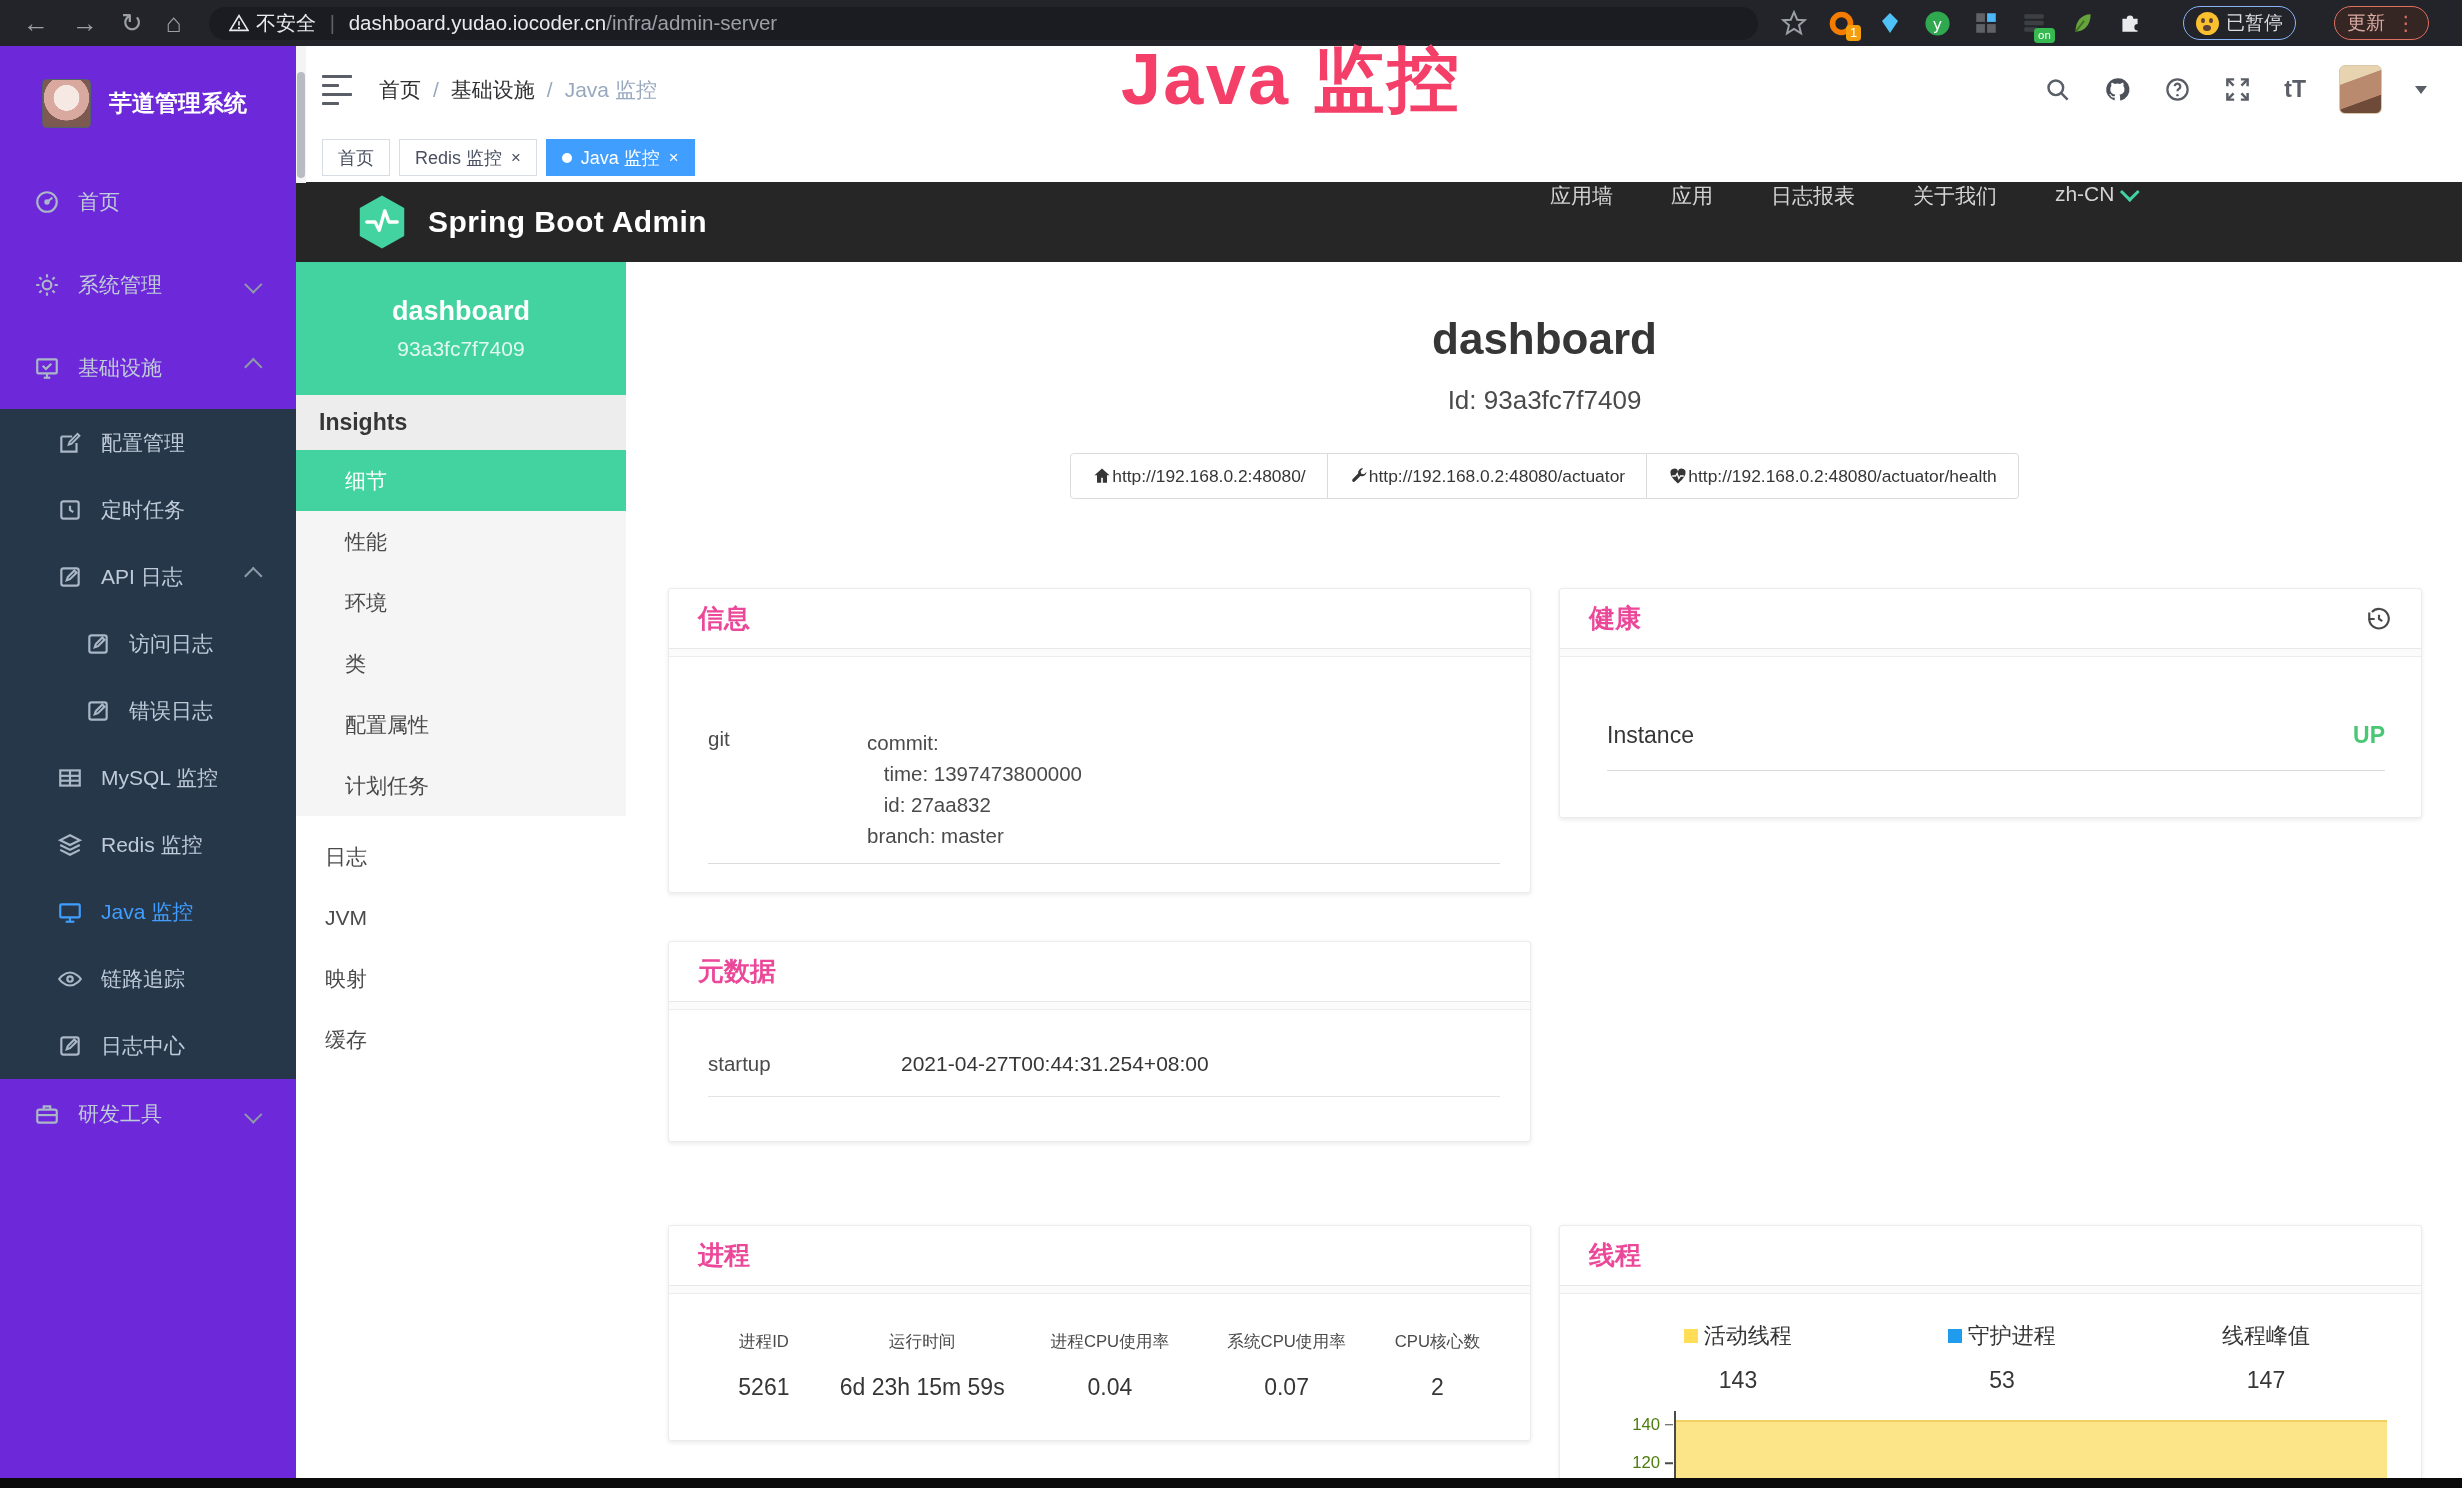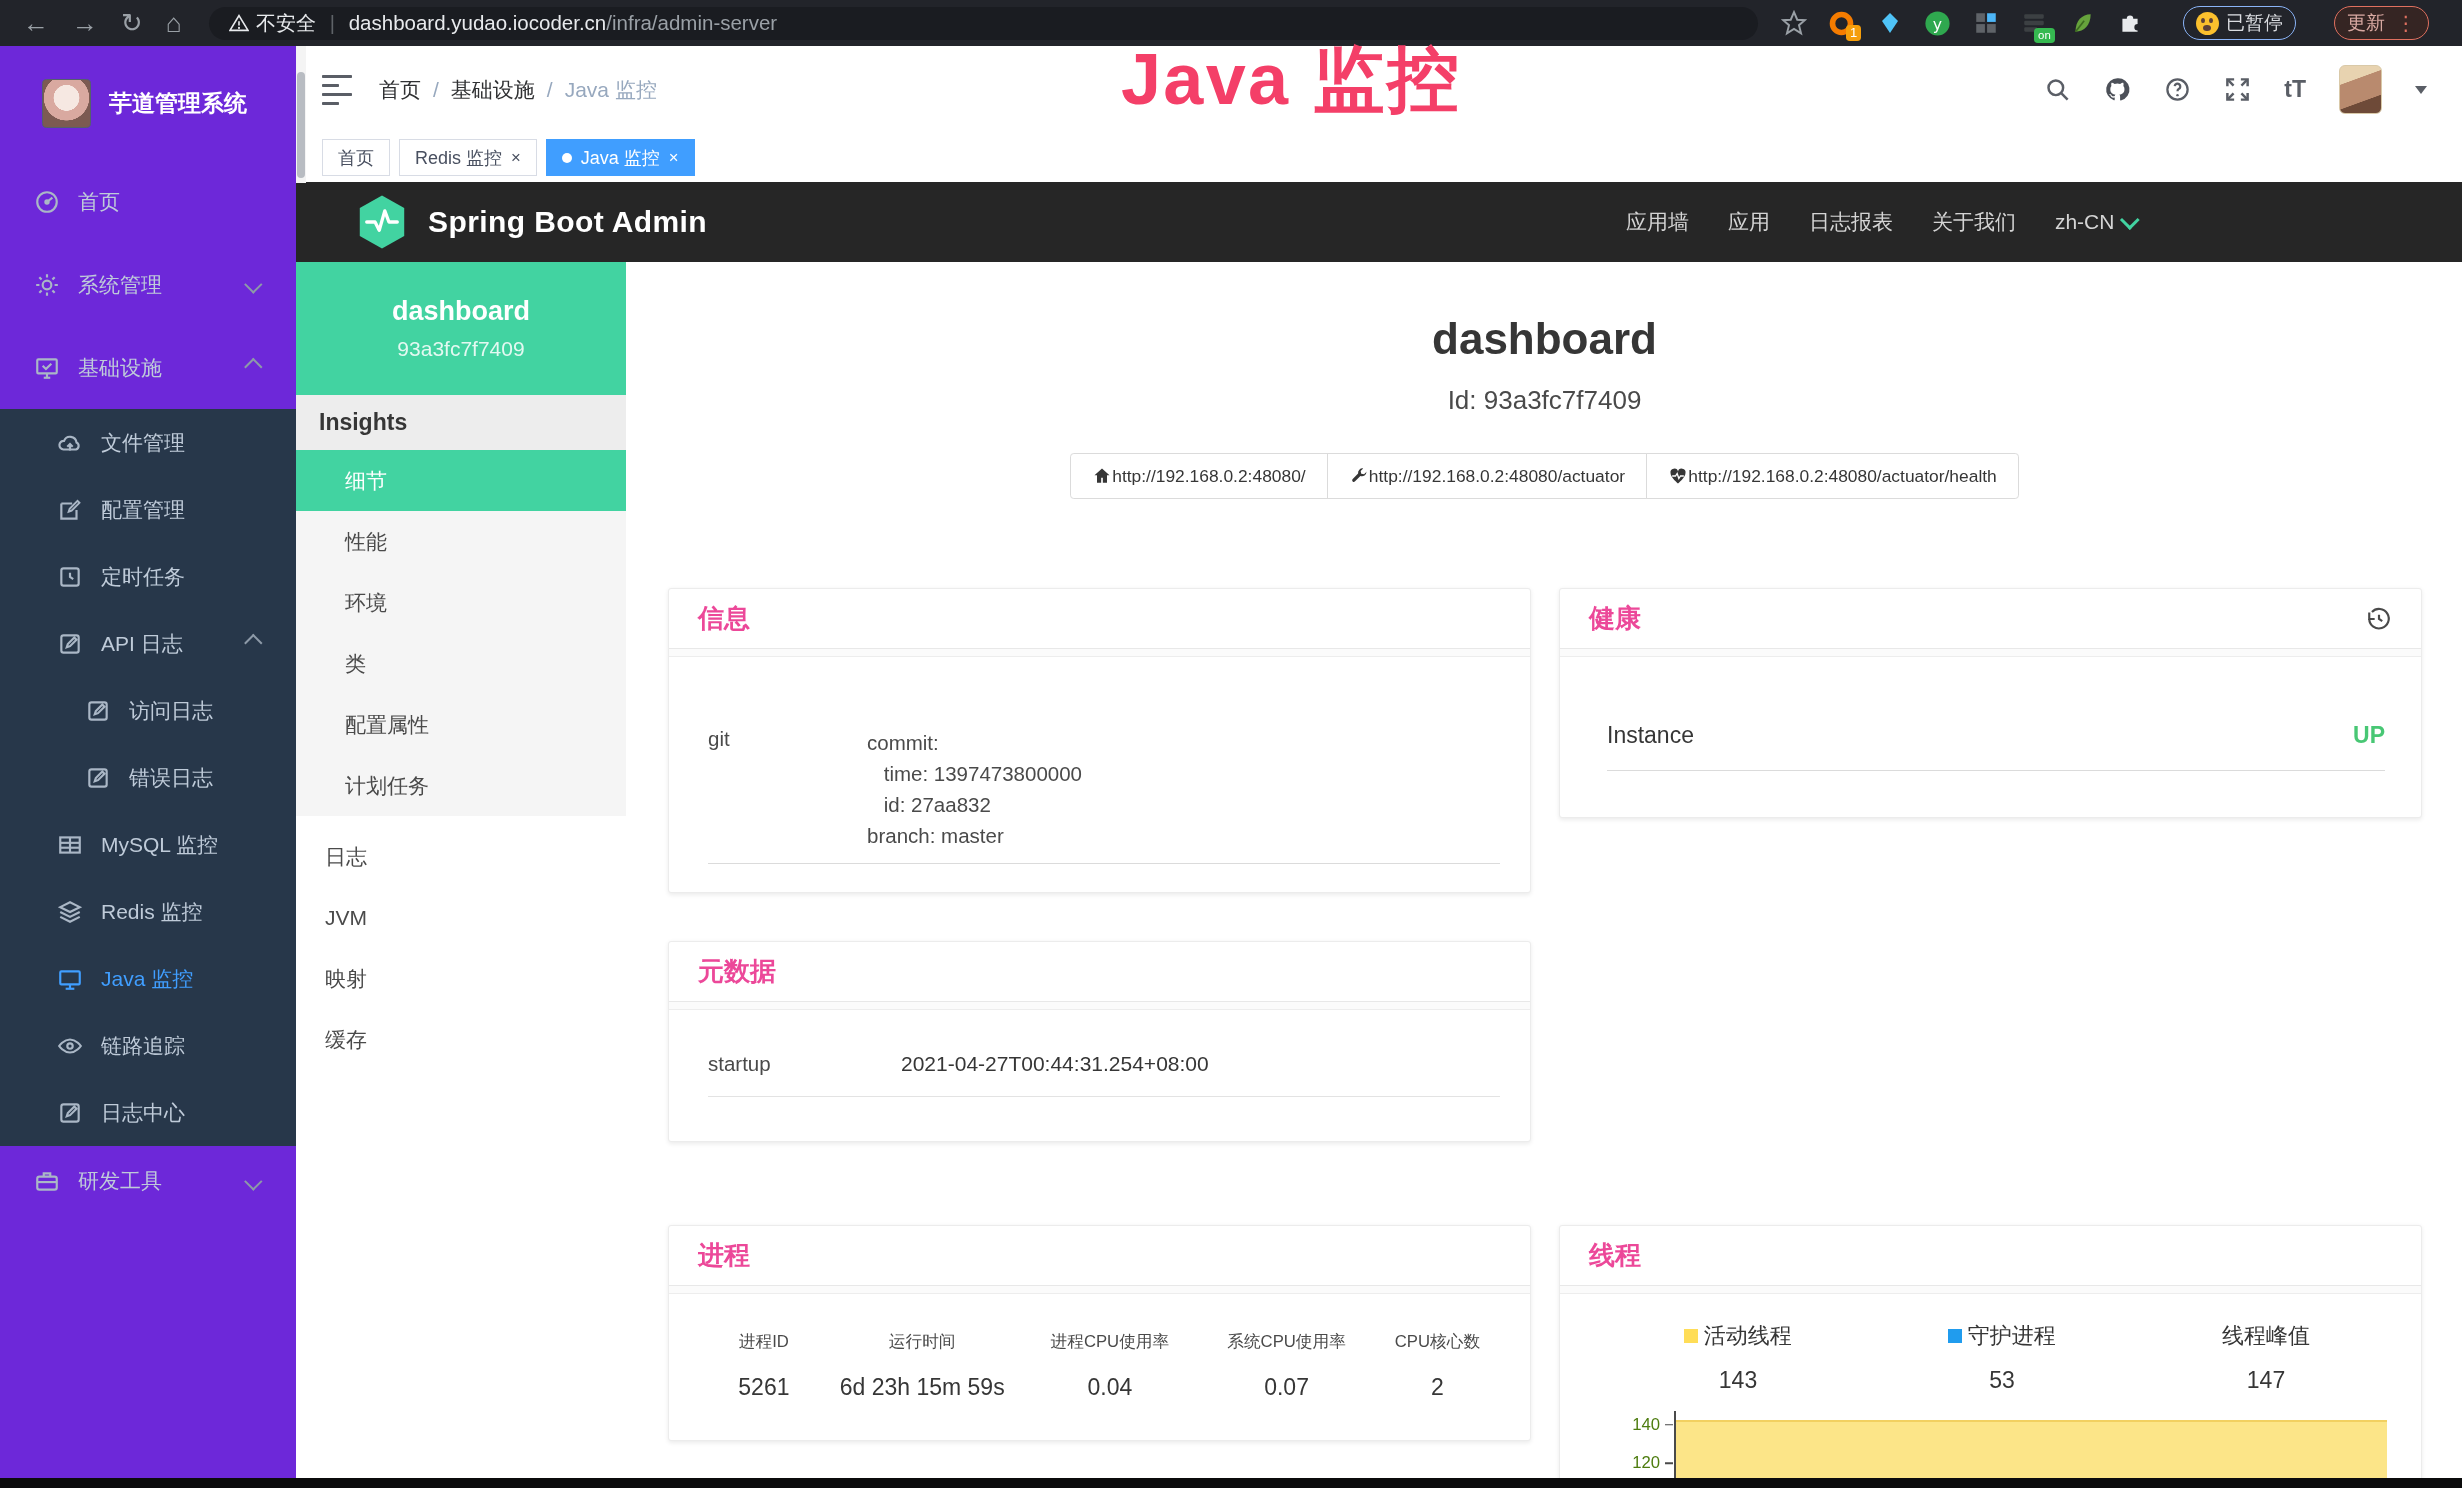--- a/index.html
+++ b/index.html
@@ -72,21 +72,21 @@
   .tab{display:flex;align-items:center;height:35px;padding:0 15px;border:0.8px solid #d8dce5;background:#fff;
     color:#495060;font-size:18px;cursor:pointer;}
   .tab .x{margin-left:9px;font-size:16.7px;}
   .tab.active{background:#409eff;border-color:#409eff;color:#fff;}
   .tab .dot{width:10px;height:10px;border-radius:50%;background:#fff;margin-right:9px;}
 
   
   .sba-header{position:absolute;left:296px;top:182px;width:2167px;height:80px;background:#262626;display:flex;align-items:center;}
   .sba-logo{width:50px;height:56px;margin-left:61px;flex:none;}
   .sba-title{color:#fff;font-size:30px;font-weight:bold;margin-left:21px;letter-spacing:0.4px;}
-  .sba-nav{position:absolute;right:326px;top:0;height:80px;display:flex;align-items:center;gap:39px;
+  .sba-nav{position:absolute;right:326px;top:0;height:80px;display:flex;align-items:flex-start;gap:58px;
     color:#d4d4d4;font-size:21px;}
   .sba-locale{display:flex;align-items:center;gap:9px;}
   .chev-g{width:10.6px;height:10.6px;border-right:3px solid #42d3a1;border-bottom:3px solid #42d3a1;transform:rotate(45deg);margin-top:-4.6px;}
 
   
   .sba-side{position:absolute;left:296px;top:262px;width:330px;height:1216px;background:#fff;}
   .sba-apphead{height:133px;background:#42d3a1;color:#fff;text-align:center;
     display:flex;flex-direction:column;justify-content:center;gap:10.6px;}
   .sba-appname{font-size:27px;font-weight:bold;}
   .sba-appid{font-size:21px;color:rgba(255,255,255,.85);}
@@ -270,27 +270,20 @@
           <line x1="9" y1="21" x2="15" y2="21"></line>
           <line x1="12" y1="17" x2="12" y2="21"></line>
         </svg>
       <span class="txt">基础设施</span>
       <span class="chev up"></span>
     </div>
 
     <div class="subpanel">
       <div class="s-item lvl2">
         <svg class="sicon" viewBox="0 0 24 24" fill="none" stroke="currentColor" stroke-width="2">
-          <path d="M6 18a4 4 0 1 1 .5-8 6 6 0 0 1 11.5 1.5 3.5 3.5 0 0 1-.5 6.5z"></path>
-            <path d="M12 19v-6M9.5 15.5L12 13l2.5 2.5"></path>
-          </svg>
-        <span class="txt">文件管理</span>
-      </div>
-      <div class="s-item lvl2">
-        <svg class="sicon" viewBox="0 0 24 24" fill="none" stroke="currentColor" stroke-width="2">
           <path d="M4 6h10M4 6v14h14v-8"></path>
             <path d="M20 4l-8 8-1 3 3-1 8-8z" transform="scale(.9) translate(1,0)"></path>
           </svg>
         <span class="txt">配置管理</span>
       </div>
       <div class="s-item lvl2">
         <svg class="sicon" viewBox="0 0 24 24" fill="none" stroke="currentColor" stroke-width="2">
           <rect x="4" y="4" width="16" height="16" rx="2"></rect>
             <path d="M12 8v4l3 2"></path>
           </svg>

